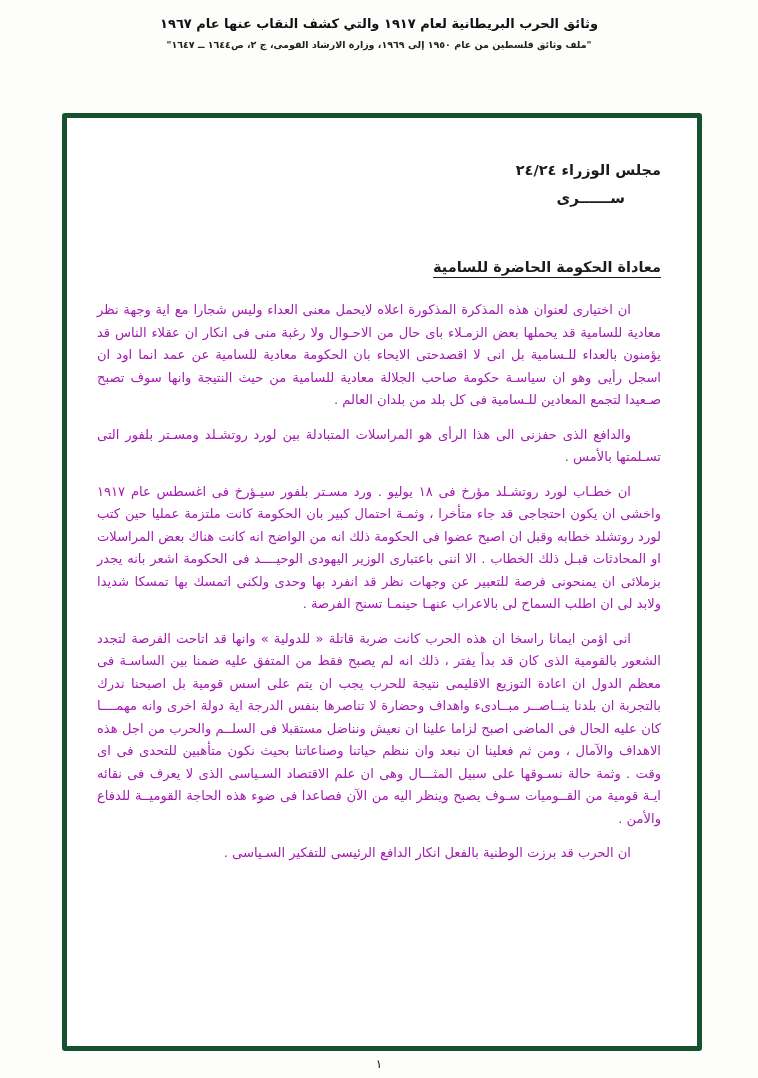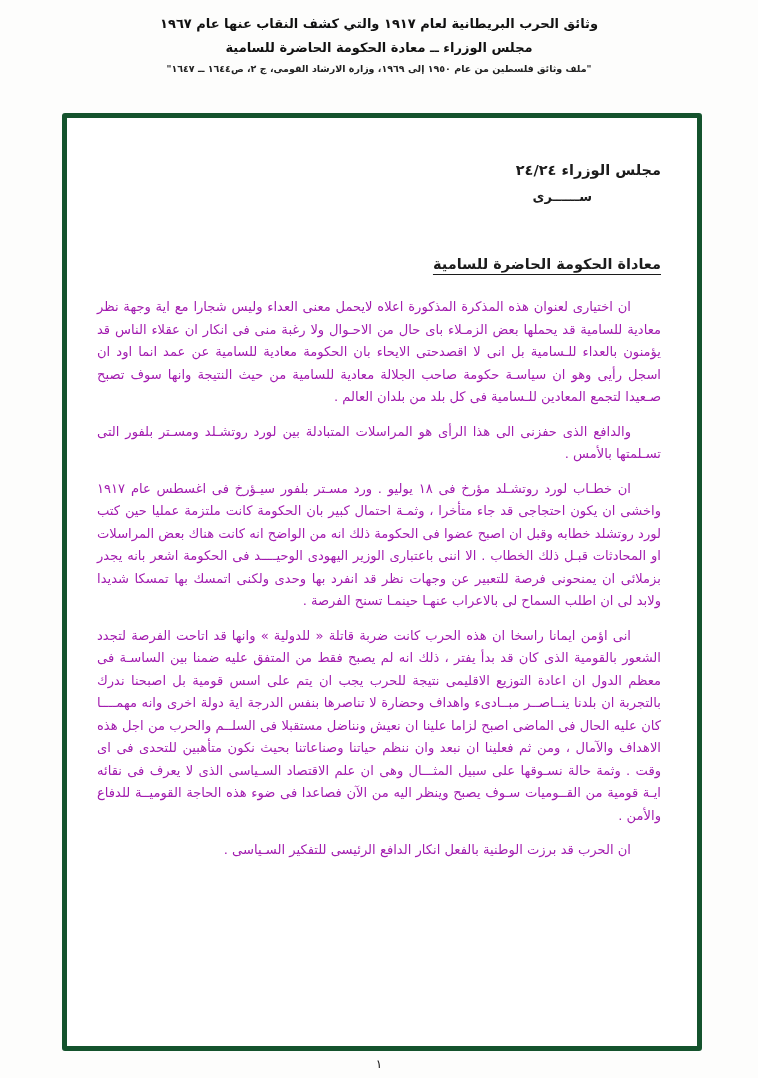--- a/index.html
+++ b/index.html
@@ -20,21 +20,21 @@
     position:absolute;
     top:113px; left:62px;
     width:640px; height:938px;
     border:5px solid #14532d;
     border-radius:3px;
     background:#ffffff;
     padding:44px 36px 0 30px;
   }
   .doc-ref   { font-weight:bold; font-size:14.5px; }
   .doc-dist  { font-weight:bold; font-size:14.5px; margin-top:9px; }
-  .doc-secret{ font-weight:bold; font-size:13px; margin-top:11px; margin-right:69px; }
+  .doc-secret{ font-weight:bold; font-size:15px; margin-top:11px; margin-right:36px; }
   .doc-title {
     font-weight:bold; font-size:14.5px; margin-top:52px;
     text-decoration:underline; text-underline-offset:5px;
   }
   .body-text { margin-top:24px; }
   .para {
     font-size:13.1px;
     line-height:1.72;
     text-align:justify;
     text-indent:30px;
@@ -46,21 +46,20 @@
     text-align:center; font-size:12px; color:#111;
   }
 </style>
 </head>
 <body>
 
 <div class="page">
 
   <div class="header">
     <div class="header-line">وثائق الحرب البريطانية لعام ١٩١٧ والتي كشف النقاب عنها عام ١٩٦٧</div>
-    <div class="header-line">مجلس الوزراء ــ معادة الحكومة الحاضرة للسامية</div>
     <div class="header-note">"ملف وثائق فلسطين من عام ١٩٥٠ إلى ١٩٦٩، وزارة الارشاد القومى، ج ٢، ص١٦٤٤ ــ ١٦٤٧"</div>
   </div>
 
   <div class="frame">
     <div class="doc-ref">مجلس الوزراء ٢٤/٢٤</div>
     <div class="doc-secret">ســــــرى</div>
     <div class="doc-title">معاداة الحكومة الحاضرة للسامية</div>
 
     <div class="body-text">
       <p class="para">ان اختيارى لعنوان هذه المذكرة المذكورة اعلاه لايحمل معنى العداء وليس شجارا مع اية وجهة نظر معادية للسامية قد يحملها بعض الزمـلاء باى حال من الاحـوال ولا رغبة منى فى انكار ان عقلاء الناس قد يؤمنون بالعداء للـسامية بل انى لا اقصدحتى الايحاء بان الحكومة معادية للسامية عن عمد انما اود ان اسجل رأيى وهو ان سياسـة حكومة صاحب الجلالة معادية للسامية من حيث النتيجة وانها سوف تصبح صـعيدا لتجمع المعادين للـسامية فى كل بلد من بلدان العالم .</p>

